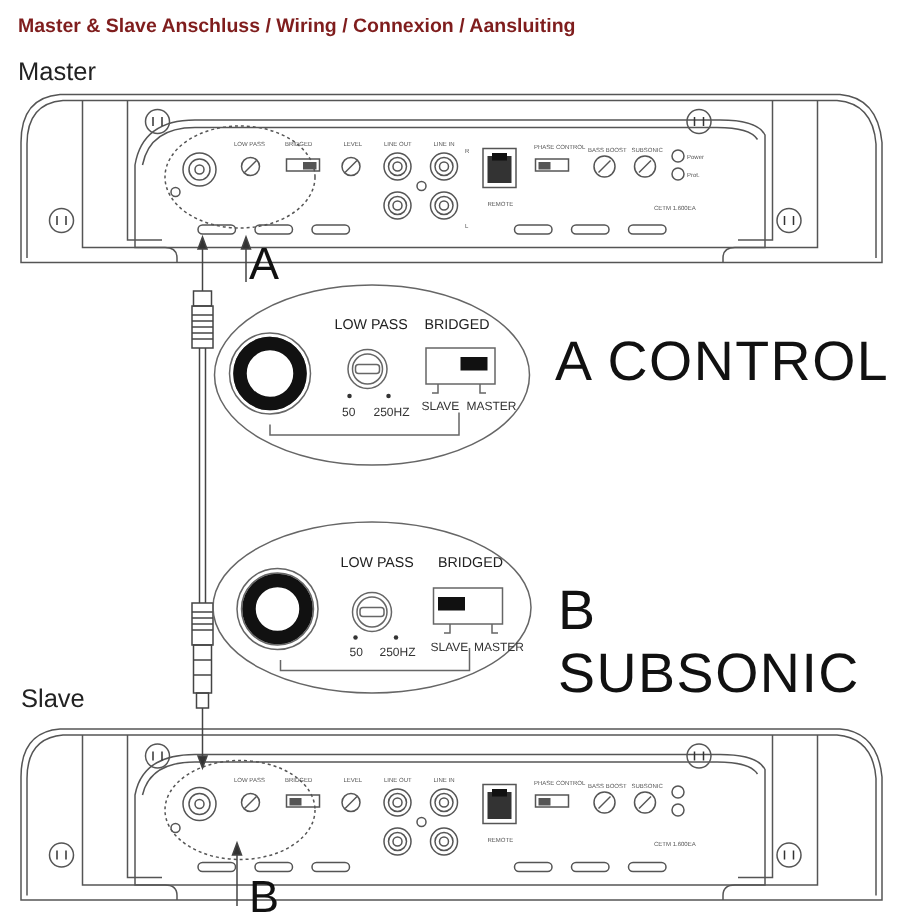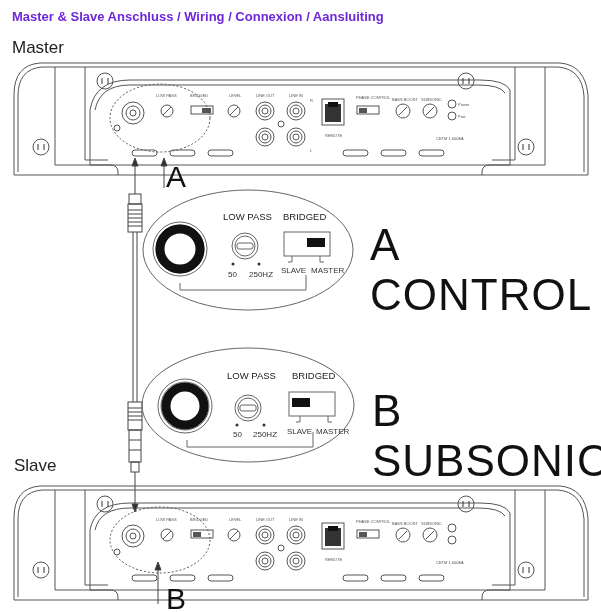--- a/index.html
+++ b/index.html
@@ -1,21 +1,21 @@
 <!DOCTYPE html>
 <html><head>
 <meta charset="utf-8">
 <style>
   html, body { margin: 0; padding: 0; background: #ffffff; }
   body { width: 601px; height: 612px; position: relative; overflow: hidden; font-family: "Liberation Sans", sans-serif; color: #111; }
   .abs { position: absolute; }
-  .title { left: 12px; top: 9px; font-size: 13px; font-weight: bold; color: #6d28d9; letter-spacing: 0px; }
+  .title { left: 12px; top: 9px; font-size: 13px; font-weight: bold; color: #7f1d1d; letter-spacing: 0px; }
   .unit-label { font-size: 17px; color: #222; }
   .big-letter { font-size: 30px; color: #111; line-height: 1; }
-  .control-label { font-size: 44px; color: #111; letter-spacing: 1px; }
+  .control-label { font-size: 37px; color: #111; letter-spacing: 1px; }
   .tiny { font-size: 4px; color: #555; white-space: nowrap; }
   .detail-txt { font-size: 9.5px; color: #222; white-space: nowrap; }
   .detail-sm { font-size: 8px; color: #333; white-space: nowrap; }
   svg { position: absolute; left: 0; top: 0; }
 </style>
 </head>
 <body>
 
 <div class="abs title">Master &amp; Slave Anschluss / Wiring / Connexion / Aansluiting</div>
 <div class="abs unit-label" style="left:12px;top:38px;">Master</div>

